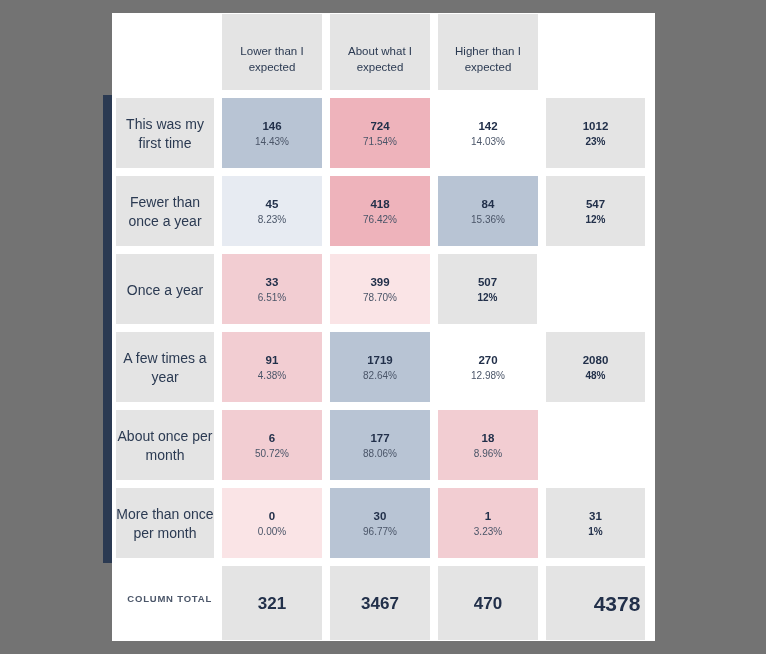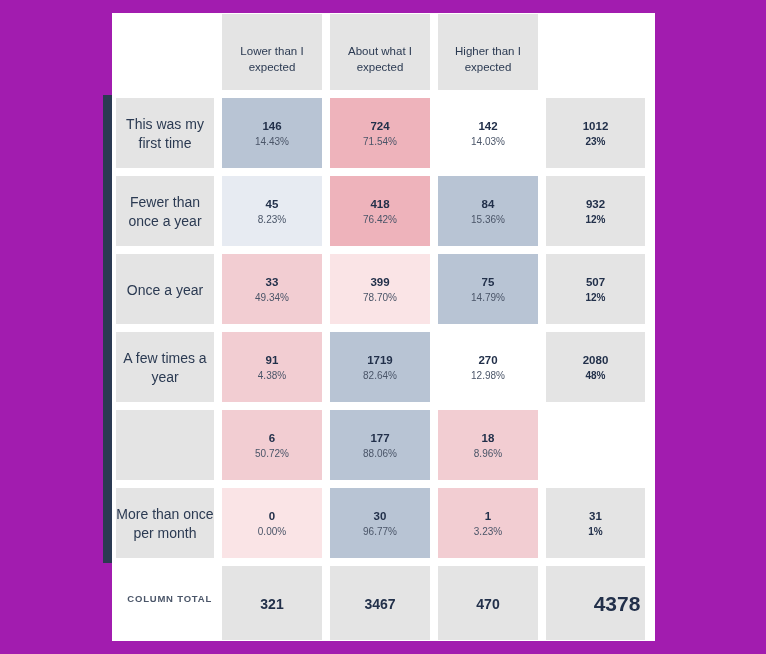--- a/index.html
+++ b/index.html
@@ -9,21 +9,21 @@
     height: 654px;
     background: #f1f1f1;
     font-family: "Liberation Sans", sans-serif;
     overflow: hidden;
   }
 
   #app {
     position: relative;
     width: 766px;
     height: 654px;
-    background: #a21caf;
+    background: #737373;
   }
 
   
   .card {
     position: absolute;
     left: 112px;
     top: 13px;
     width: 543px;
     height: 628px;
     background: #ffffff;
@@ -153,21 +153,21 @@
     position: relative;
     z-index: 2;
     font-size: 9.5px;
     font-weight: bold;
     letter-spacing: 0.8px;
     color: #4a5568;
     padding: 0 6px 10px 0;
   }
 
   .footer-cell .fill { background: #e4e4e4; top: 3px; bottom: 5px; }
-  .footer-cell .content { font-size: 14px; font-weight: bold; color: #22304a; }
+  .footer-cell .content { font-size: 17px; font-weight: bold; color: #22304a; }
   .footer-cell.grand .content { font-size: 21px; font-weight: bold; color: #22304a; margin-left: 43px; }
 </style>
 </head>
 <body>
 
 <div id="app">
   <div class="card">
     <div class="matrix">
 
       <div class="row header-row">
@@ -272,53 +272,46 @@
         <div class="cell c-data">
           <div class="fill" style="background: rgb(184, 196, 212);"></div>
           <span class="content">
             <span class="count">84</span>
             <span class="pct">15.36%</span>
           </span>
         </div>
         <div class="cell totalcell c-total">
           <div class="fill"></div>
           <span class="content">
-            <span class="count">932</span>
+            <span class="count">547</span>
             <span class="pct">12%</span>
           </span>
         </div>
       </div>
 
       <div class="row data-row">
         <div class="accent"></div>
         <div class="cell rowlabel c-label">
           <div class="fill"></div>
           <span class="content">Once a year</span>
         </div>
         <div class="cell c-data">
           <div class="fill" style="background: rgb(242, 205, 210);"></div>
           <span class="content">
             <span class="count">33</span>
-            <span class="pct">49.34%</span>
+            <span class="pct">6.51%</span>
           </span>
         </div>
         <div class="cell c-data">
           <div class="fill" style="background: rgb(250, 228, 230);"></div>
           <span class="content">
             <span class="count">399</span>
             <span class="pct">78.70%</span>
           </span>
         </div>
-        <div class="cell c-data">
-          <div class="fill" style="background: rgb(184, 196, 212);"></div>
-          <span class="content">
-            <span class="count">75</span>
-            <span class="pct">14.79%</span>
-          </span>
-        </div>
         <div class="cell totalcell c-total">
           <div class="fill"></div>
           <span class="content">
             <span class="count">507</span>
             <span class="pct">12%</span>
           </span>
         </div>
       </div>
 
       <div class="row data-row">
@@ -354,20 +347,21 @@
             <span class="count">2080</span>
             <span class="pct">48%</span>
           </span>
         </div>
       </div>
 
       <div class="row data-row">
         <div class="accent"></div>
         <div class="cell rowlabel c-label">
           <div class="fill"></div>
+          <span class="content">About once per month</span>
         </div>
         <div class="cell c-data">
           <div class="fill" style="background: rgb(242, 205, 210);"></div>
           <span class="content">
             <span class="count">6</span>
             <span class="pct">50.72%</span>
           </span>
         </div>
         <div class="cell c-data">
           <div class="fill" style="background: rgb(184, 196, 212);"></div>

